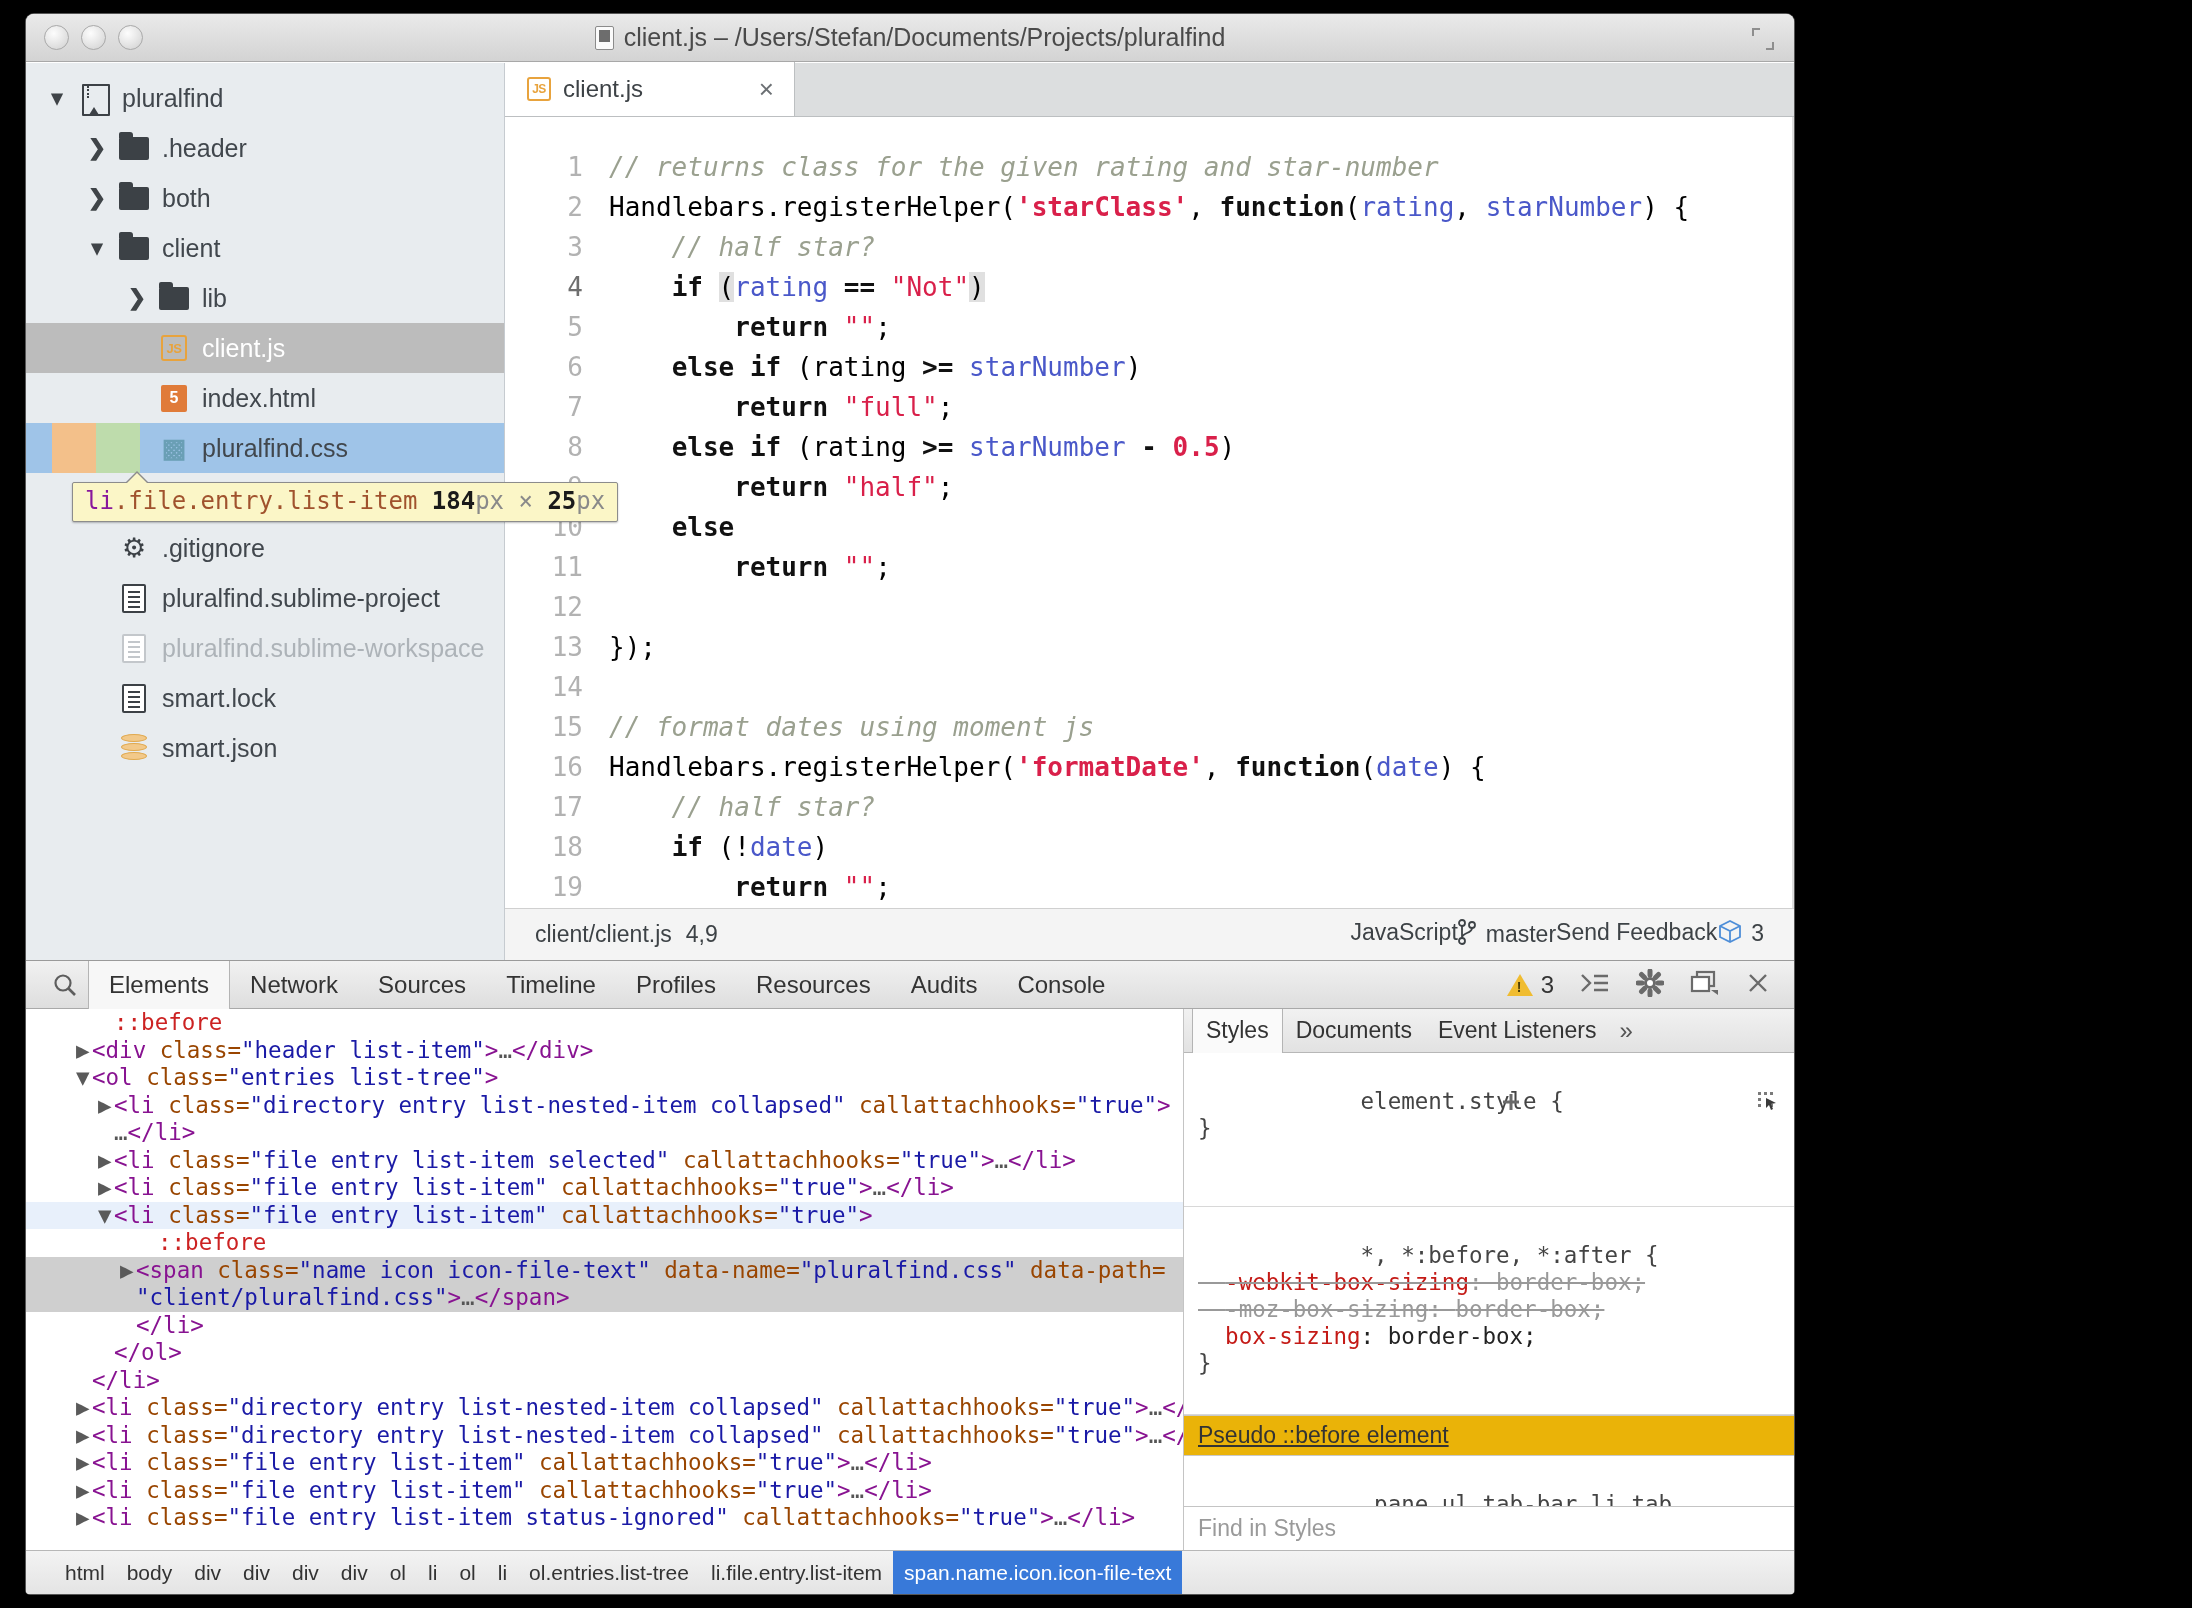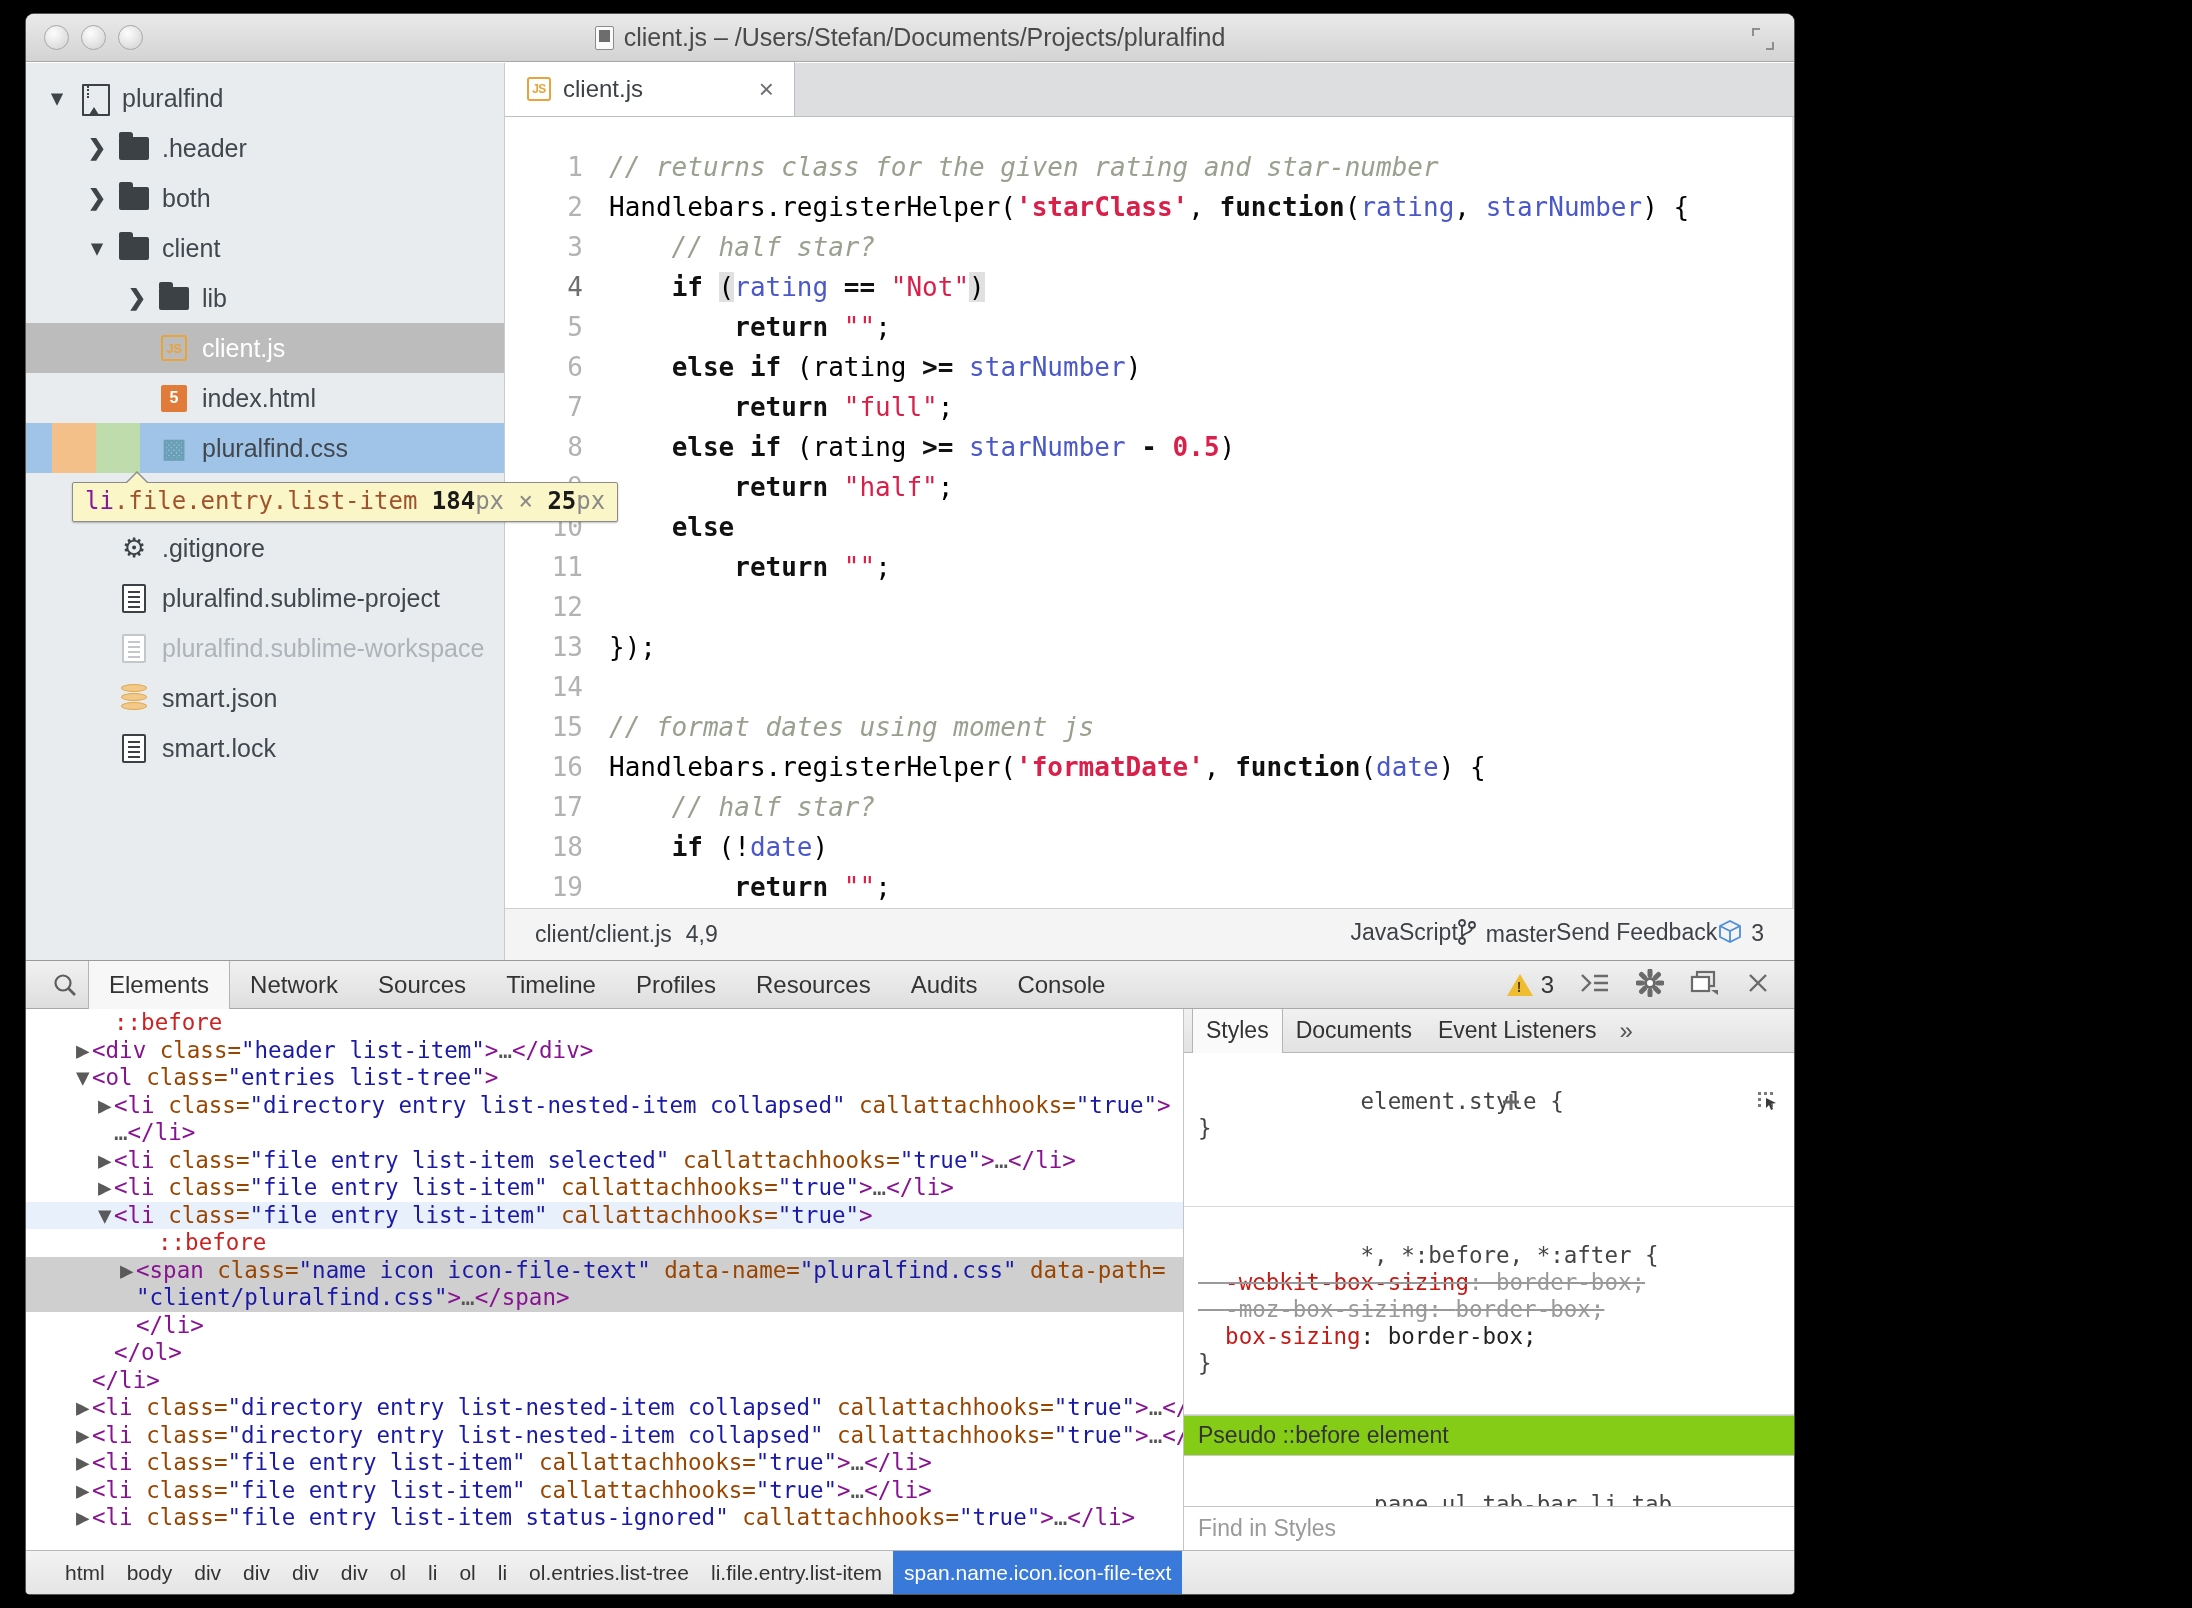--- a/index.html
+++ b/index.html
@@ -313,22 +313,22 @@
     word-break: break-word;
   }
   .sel { color: #444; }
   .prop { color: #c41a16; }
   .val { color: #222; }
   .struck { text-decoration: line-through; color: #999; }
   .struck .prop { color: #c41a16; }
   .struck2 { text-decoration: line-through; color: #999; }
   .rule-tools { position:absolute; right: 14px; top: 10px; display:flex; gap: 16px; align-items:center; color:#6a6a6a; }
   .pseudo-header {
-    background: #84cc16; border-bottom:1px solid #c9c9c9; border-top:1px solid #c9c9c9;
-    font-size: 23px; color:#333; padding: 6px 14px;
+    background: #eab308; border-bottom:1px solid #c9c9c9; border-top:1px solid #c9c9c9;
+    font-size: 23px; color:#333; padding: 6px 14px; text-decoration: underline;
   }
   .find-styles {
     border-top: 1px solid #c4c4c4;
     padding: 8px 14px; font-size: 23px; color:#9a9a9a; background:#fff;
   }
   .breadcrumb {
     height: 44px; background: linear-gradient(#f3f3f3,#e4e4e4);
     border-top: 1px solid #b7b7b7;
     display:flex; align-items:center; padding-left: 28px;
     font-size: 21px; color: #333; gap: 0;
@@ -489,39 +489,39 @@
             </span>
           </span>
           <span style="position:relative;z-index:2">pluralfind.sublime-workspace</span>
         </div>
         <div class="tree-row">
           <span style="display:inline-block;width:54px"></span>
           <span class="tw">
             <span class="twisty"></span>
           </span>
           <span class="ic">
+            <span class="ic-doc">
+              <i></i>
+            </span>
+          </span>
+          <span style="position:relative;z-index:2">smart.lock</span>
+        </div>
+        <div class="tree-row">
+          <span style="display:inline-block;width:54px"></span>
+          <span class="tw">
+            <span class="twisty"></span>
+          </span>
+          <span class="ic">
             <span class="ic-db">
               <span style="top:0"></span>
               <span style="top:9px"></span>
               <span style="top:18px"></span>
             </span>
           </span>
           <span style="position:relative;z-index:2">smart.json</span>
-        </div>
-        <div class="tree-row">
-          <span style="display:inline-block;width:54px"></span>
-          <span class="tw">
-            <span class="twisty"></span>
-          </span>
-          <span class="ic">
-            <span class="ic-doc">
-              <i></i>
-            </span>
-          </span>
-          <span style="position:relative;z-index:2">smart.lock</span>
         </div>
       </div>
 
     <div class="editor">
       <div class="tabbar">
         <div class="tab">
           <span class="ic-js">JS</span>
           <span>client.js</span>
           <span class="close">×</span>
         </div>

